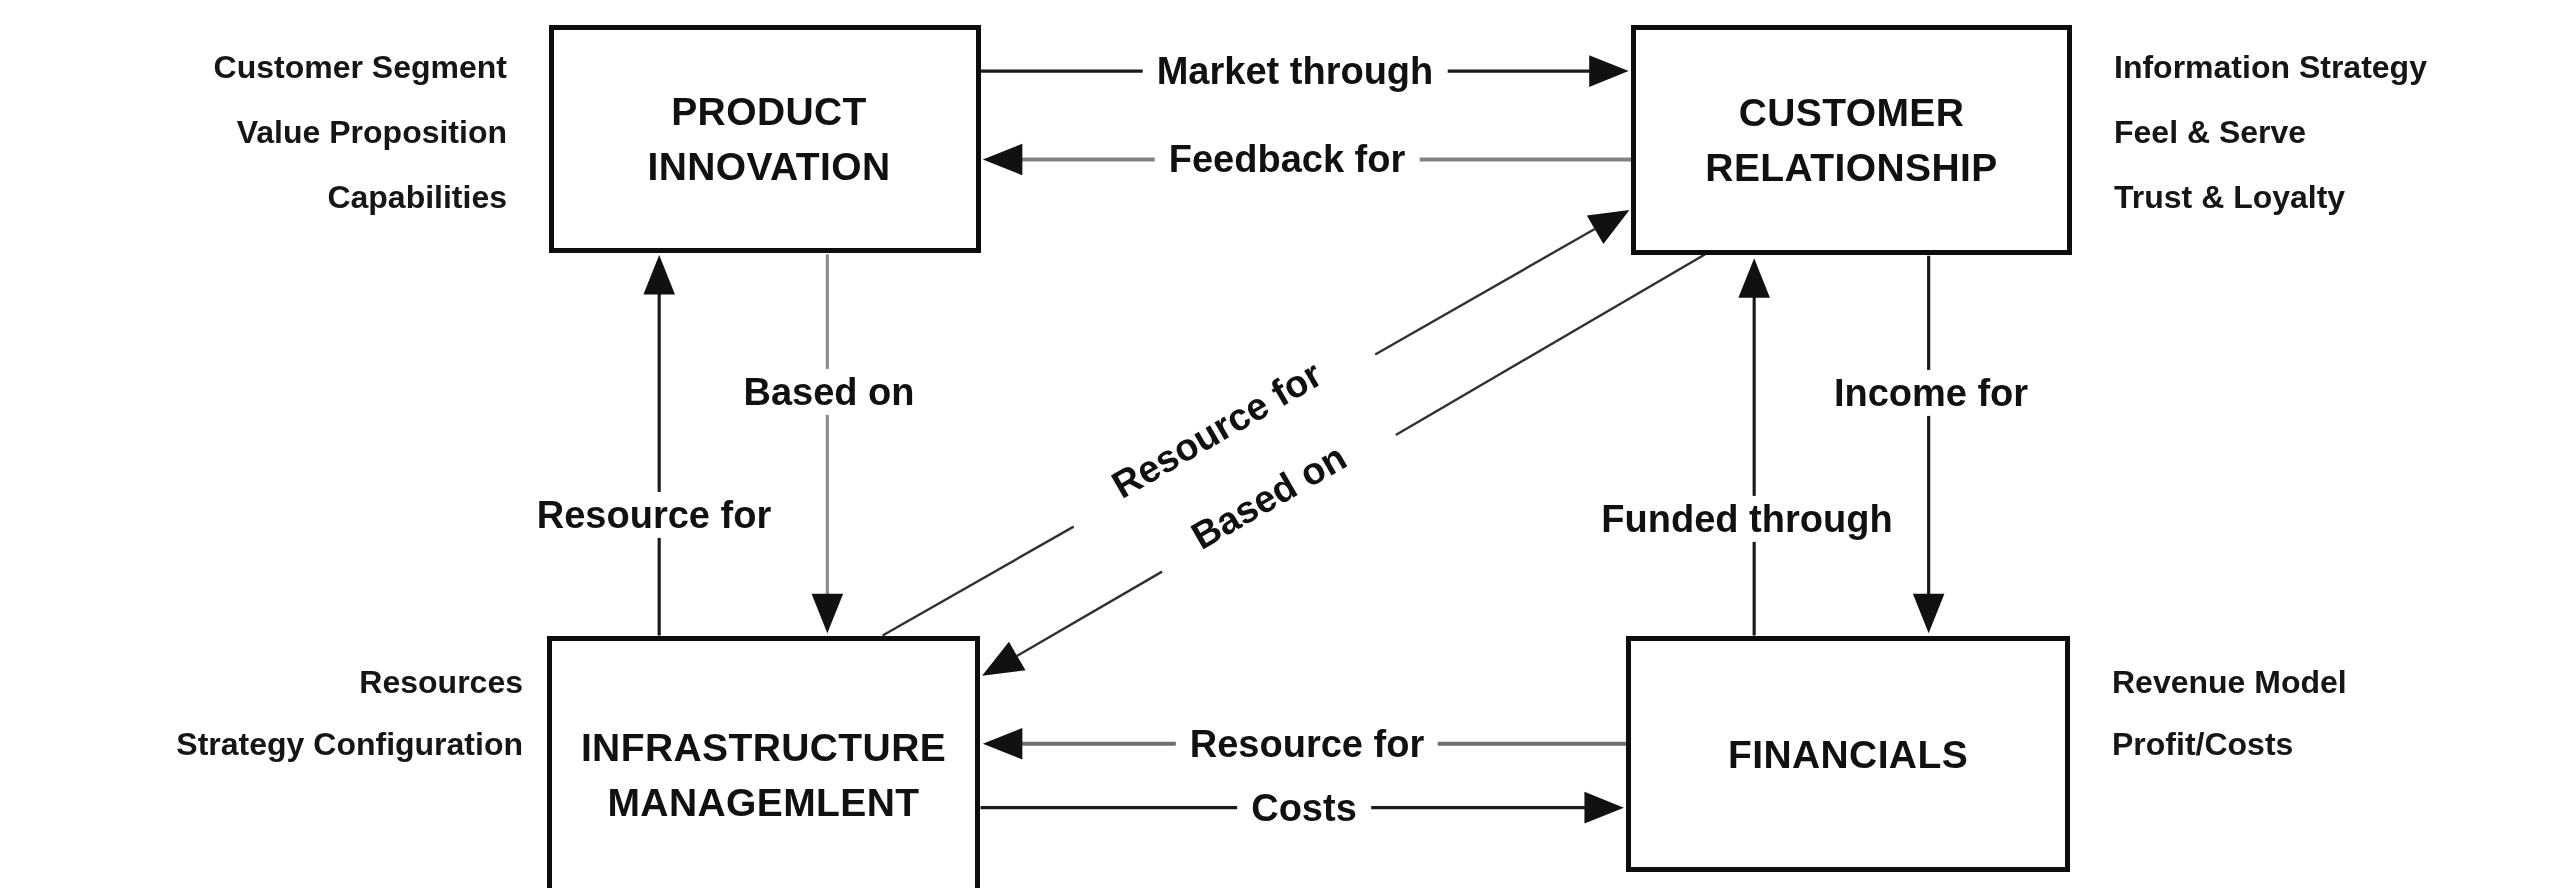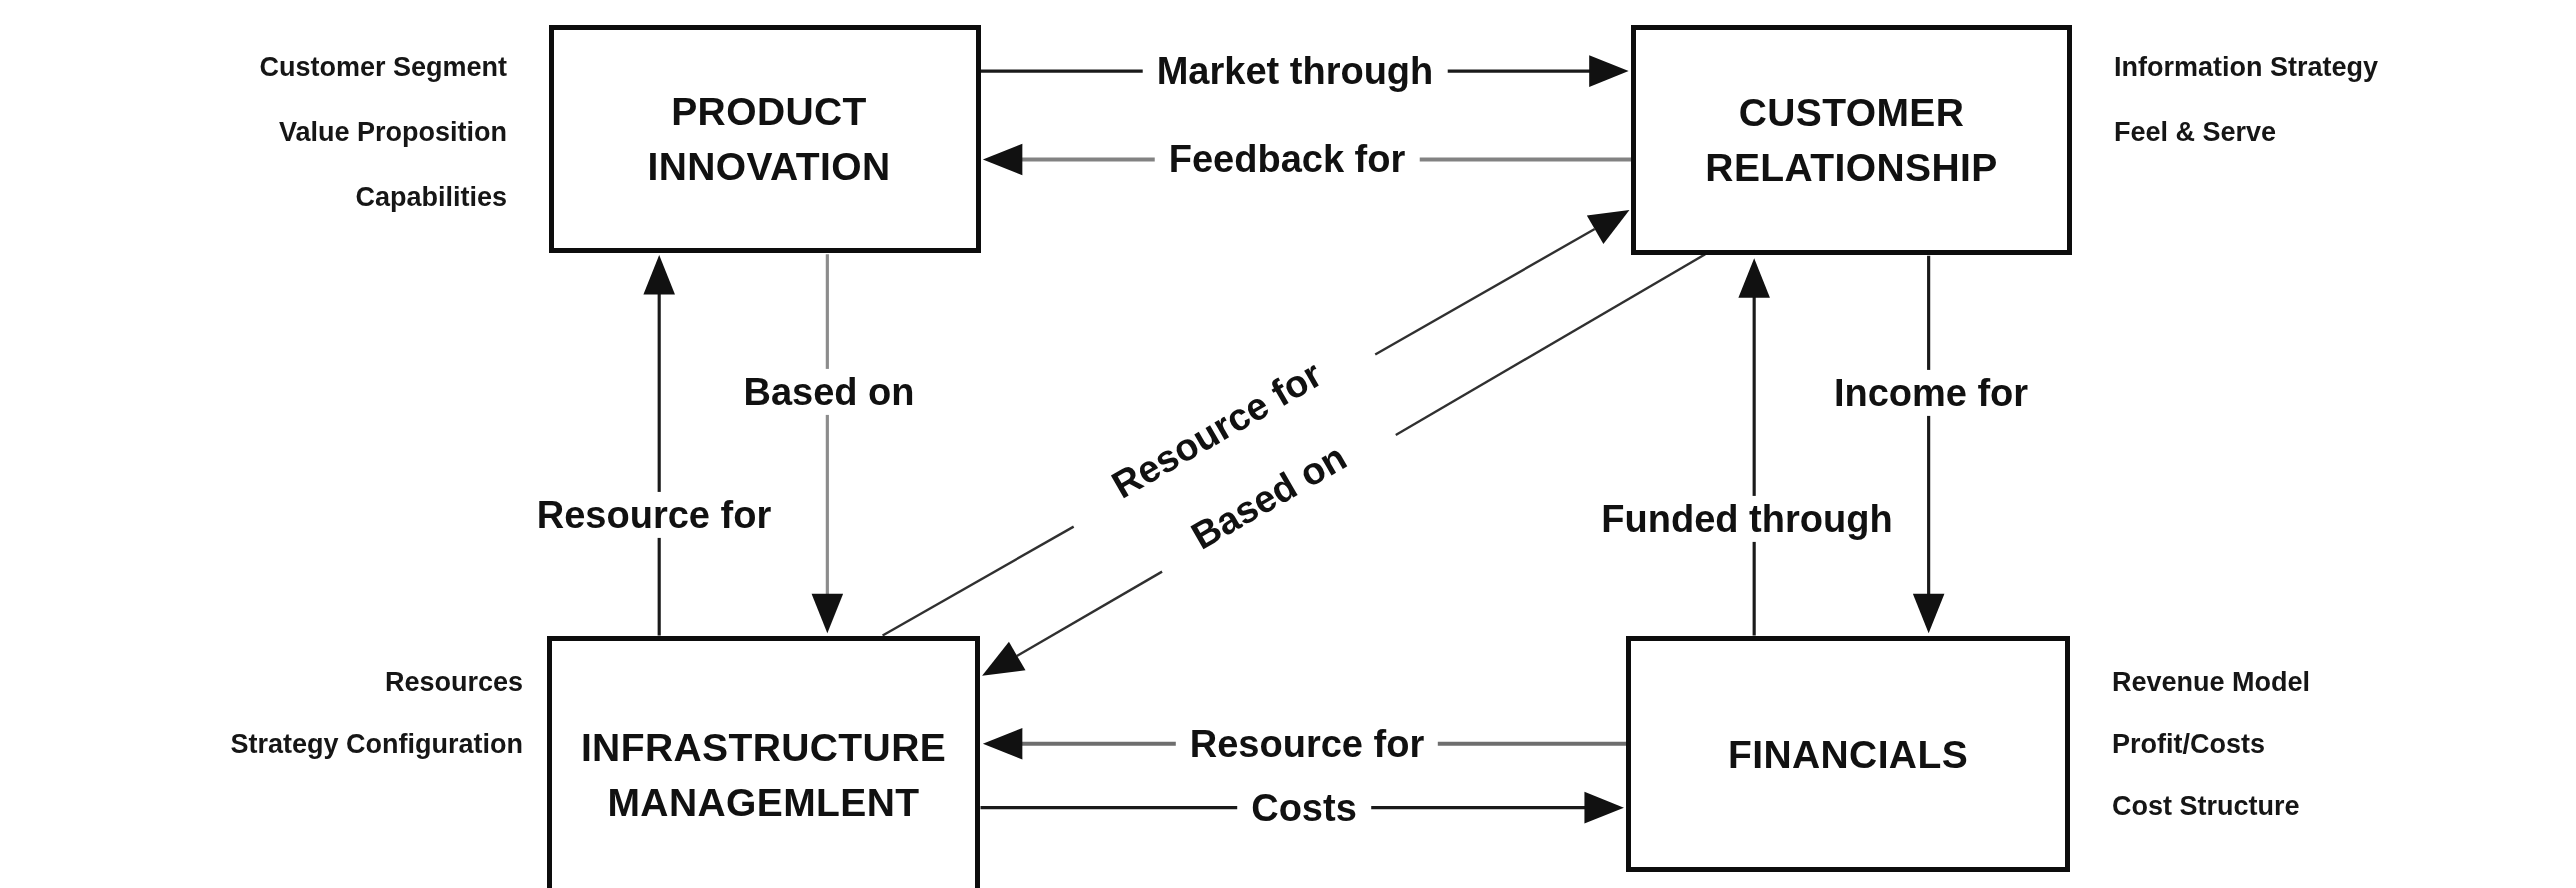--- a/index.html
+++ b/index.html
@@ -38,21 +38,21 @@
     font-weight: bold;
     line-height: 55px;
     letter-spacing: 0.4px;
     color: #111111;
     white-space: nowrap;
   }
   .node .title-line:empty { display: none; }
 
   .notes {
     position: absolute;
-    font-size: 27px;
+    font-size: 32px;
     font-weight: bold;
     color: #161616;
   }
   .notes .note-line {
     line-height: 65px;
     white-space: nowrap;
   }
   .notes.bottom .note-line { line-height: 62px; }
   .notes.left-side  { text-align: right; }
   .notes.right-side { text-align: left; }
@@ -156,31 +156,31 @@
 
   <div class="notes left-side" id="notes-pi">
     <div class="note-line">Customer Segment</div>
     <div class="note-line">Value Proposition</div>
     <div class="note-line">Capabilities</div>
   </div>
 
   <div class="notes right-side" id="notes-cr">
     <div class="note-line">Information Strategy</div>
     <div class="note-line">Feel &amp; Serve</div>
+    <div class="note-line">Trust &amp; Loyalty</div>
   </div>
 
   <div class="notes left-side bottom" id="notes-im">
     <div class="note-line">Resources</div>
     <div class="note-line">Strategy Configuration</div>
   </div>
 
   <div class="notes right-side bottom" id="notes-fin">
     <div class="note-line">Revenue Model</div>
     <div class="note-line">Profit/Costs</div>
-    <div class="note-line">Cost Structure</div>
   </div>
 
   <div class="edge-label" id="lbl-market">Market through</div>
   <div class="edge-label" id="lbl-feedback">Feedback for</div>
   <div class="edge-label" id="lbl-basedon-v">Based on</div>
   <div class="edge-label" id="lbl-resource-v">Resource for</div>
   <div class="edge-label rotated" id="lbl-resource-d">Resource for</div>
   <div class="edge-label rotated" id="lbl-basedon-d">Based on</div>
   <div class="edge-label" id="lbl-funded">Funded through</div>
   <div class="edge-label" id="lbl-income">Income for</div>

